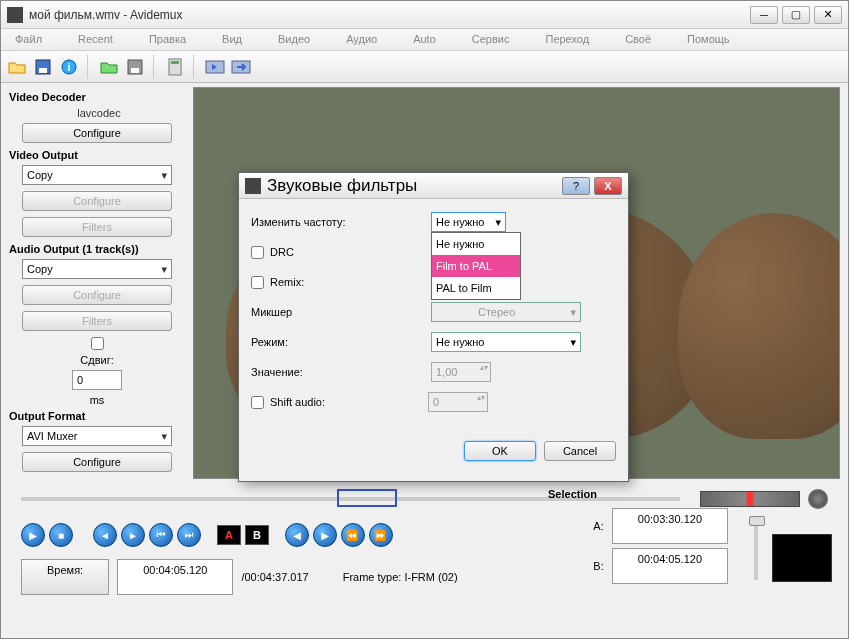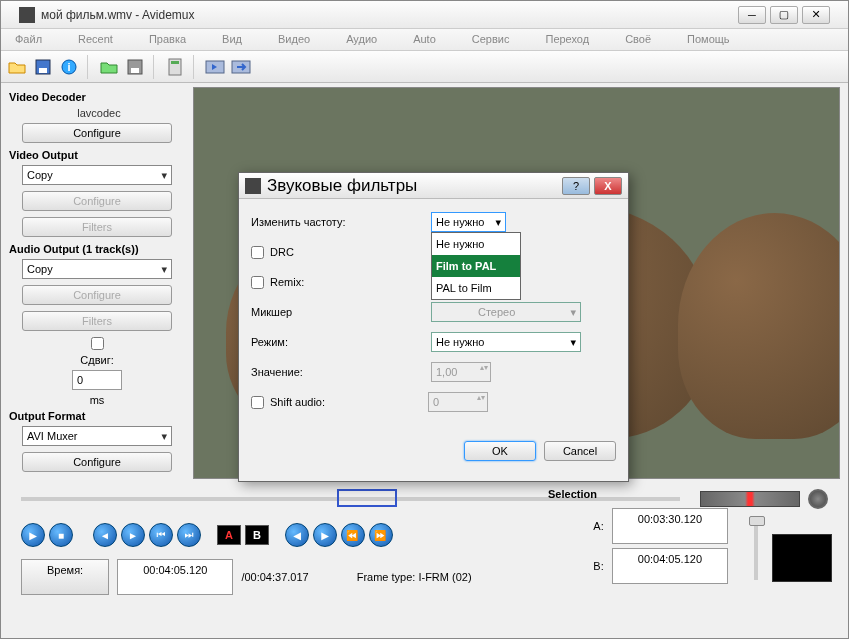--- a/index.html
+++ b/index.html
@@ -1,19 +1,19 @@
 <!DOCTYPE html>
 <html><head>
 <meta charset="utf-8">
 <style>
 * { box-sizing: border-box; margin: 0; padding: 0; font-family: Tahoma, sans-serif; font-size: 11px; }
 body { background: #fff; width: 849px; height: 639px; position: relative; overflow: hidden; }
 
 .window { border: 1px solid #888; background: #f0f0f0; width: 849px; height: 639px; position: relative; }
-.titlebar { height: 28px; background: linear-gradient(#fdfdfd,#eaeaea); border-bottom: 1px solid #ccc; display: flex; align-items: center; padding: 0 18px; }
+.titlebar { height: 28px; background: linear-gradient(#fdfdfd,#eaeaea); border-bottom: 1px solid #ccc; display: flex; align-items: center; padding: 0 6px; }
 .titlebar .icon { width: 16px; height: 16px; background: #444; margin-right: 6px; }
 .titlebar .title { flex: 1; color: #333; font-size: 12px; }
 .winbtns { display: flex; gap: 4px; }
 .winbtn { width: 28px; height: 18px; border: 1px solid #aaa; background: linear-gradient(#fff,#ddd); border-radius: 2px; display: flex; align-items: center; justify-content: center; cursor: pointer; }
 
 .menubar { height: 22px; background: linear-gradient(#f8f8f8,#ececec); border-bottom: 1px solid #ccc; display: flex; padding: 0 6px; gap: 20px; }
 .menubar span { padding: 4px 8px; color: #888; cursor: pointer; }
 
 .toolbar { height: 32px; background: linear-gradient(#fdfdfd,#e8e8e8); border-bottom: 1px solid #bbb; display: flex; align-items: center; padding: 0 4px; gap: 2px; }
 .tbtn { width: 24px; height: 24px; border: 1px solid transparent; display: flex; align-items: center; justify-content: center; cursor: pointer; }
@@ -42,21 +42,21 @@
 .dlgbtn.x { background: linear-gradient(#e88,#c33); color: #fff; font-weight: bold; }
 .dlgbody { padding: 12px; }
 .row { display: flex; align-items: center; margin-bottom: 8px; min-height: 22px; }
 .row .lbl { width: 180px; }
 .row .dcombo { width: 150px; height: 20px; border: 1px solid #7a9; background: #fff; position: relative; padding: 0 4px; line-height: 18px; cursor: pointer; }
 .row .dcombo.open { border-color: #39f; }
 .row .dcombo::after { content: "▾"; position: absolute; right: 4px; }
 .row .dcombo.dis { background: #eee; color: #999; cursor: default; padding-left: 46px; }
 .dropdown { position: absolute; top: 19px; left: -1px; width: 90px; background: #fff; border: 1px solid #666; z-index: 20; }
 .dropdown div { padding: 2px 4px; cursor: pointer; }
-.dropdown div.sel { background: #15803d; color: #fff; font-weight: bold; }
+.dropdown div.sel { background: #ec4899; color: #fff; }
 .dspin { width: 60px; height: 20px; border: 1px solid #aaa; background: #eee; color: #999; padding: 0 4px; line-height: 18px; position: relative; }
 .dspin::after { content: "▴▾"; position: absolute; right: 2px; font-size: 8px; line-height: 9px; color: #aaa; }
 .dlgfooter { display: flex; justify-content: flex-end; gap: 8px; padding: 8px 12px 20px; }
 .dlgfooter .btn { width: 72px; margin: 0; }
 .dlgfooter .btn.primary { border-color: #39f; box-shadow: 0 0 2px #39f; }
 
 .timeline { height: 24px; margin: 4px 20px; display: flex; align-items: center; position: relative; }
 .timeline .track { flex: 1; height: 4px; background: #ccc; position: relative; }
 .timeline .marker { position: absolute; top: -8px; width: 60px; height: 18px; border: 2px solid #35c; left: 48%; }
 .vu { margin-left: 20px; width: 100px; height: 16px; background: linear-gradient(90deg,#666 0%,#888 45%,#f33 48%,#f33 52%,#888 55%,#666 100%); border: 1px solid #444; }
@@ -223,21 +223,21 @@
     <div class="cbtn">◀</div>
     <div class="cbtn">▶</div>
     <div class="cbtn">⏪</div>
     <div class="cbtn">⏩</div>
   </div>
 
   <div class="bottom">
     <div class="field" style="background:linear-gradient(#fafafa,#e0e0e0)"><span>Время:</span></div>
     <div class="field"><span>00:04:05.120</span></div>
     <span>/00:04:37.017</span>
-    <span style="margin-left:40px">Frame type: I-FRM (02)</span>
+    <span style="margin-left:26px">Frame type: I-FRM (02)</span>
   </div>
 
   <div class="sel-panel">
     <h4>Selection</h4>
     <div class="srow">
         <span>A:</span>
         <div class="field">00:03:30.120</div>
       </div>
     <div class="srow">
         <span>B:</span>

